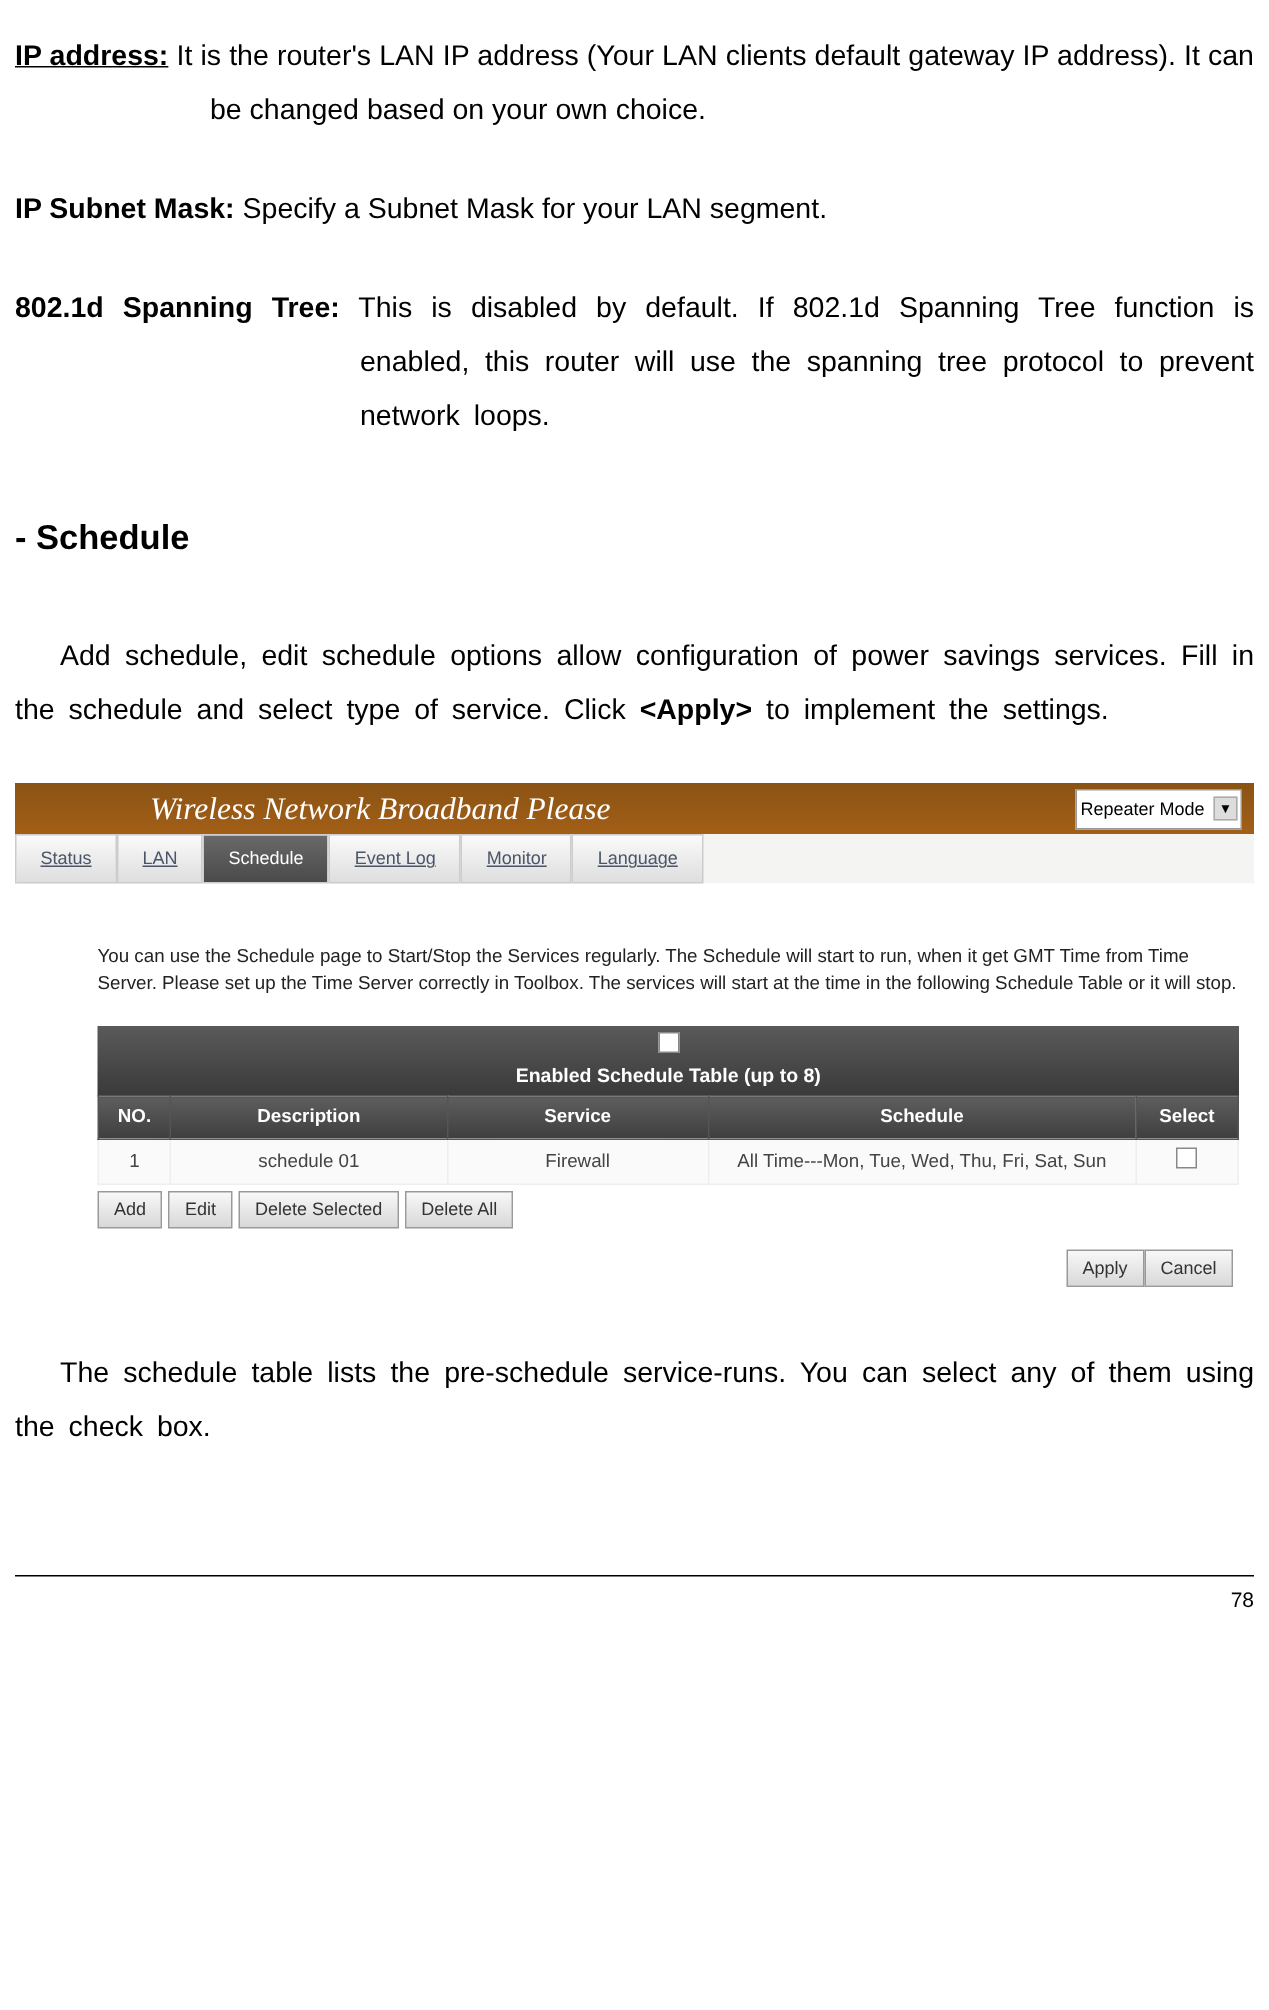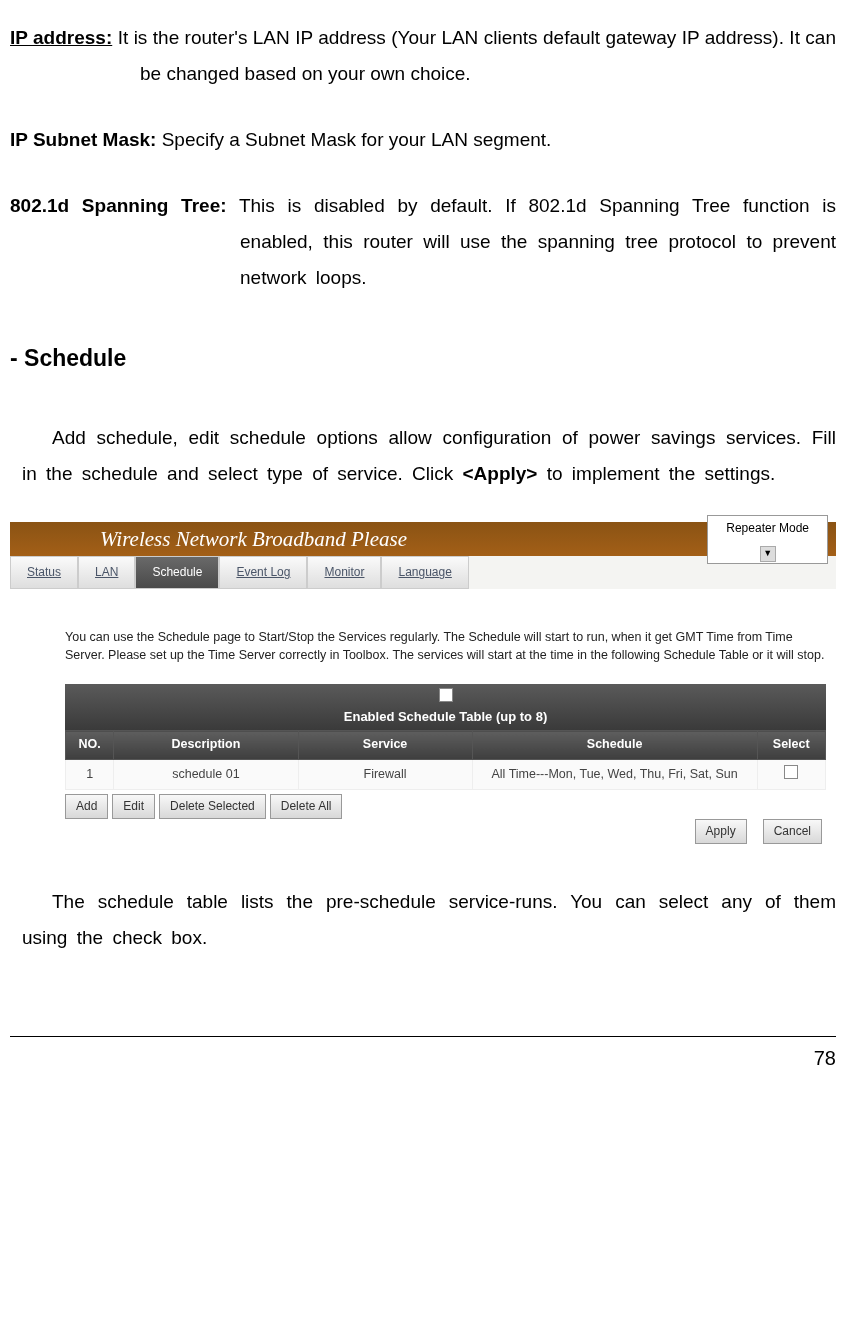--- a/index.html
+++ b/index.html
@@ -35,21 +35,20 @@
       font-size: 23px;
       font-weight: bold;
       margin: 40px 0 40px 0;
     }
     .para {
       text-align: justify;
       margin-bottom: 30px;
     }
     .para-indent {
       text-indent: 30px;
-      margin-left: 12px;
     }
     .justify-wide {
       word-spacing: 4px;
     }
     .screenshot {
       margin: 20px 0 30px 0;
     }
     .router-bar {
       background: linear-gradient(#8a5314, #a35f17);
       height: 34px;
@@ -61,26 +60,25 @@
       font-style: italic;
       font-family: Georgia, serif;
       font-size: 21px;
     }
     .mode-select {
       background: #fff;
       color: #000;
       font-style: normal;
       font-family: Arial, sans-serif;
       font-size: 12px;
-      padding: 1px 18px;
+      padding: 1px 2px;
       border: 1px solid #999;
       display: flex;
       align-items: center;
       gap: 6px;
-      flex-direction: column;
     }
     .dropdown-arrow {
       background: #ddd;
       border: 1px solid #aaa;
       width: 14px;
       height: 14px;
       font-size: 9px;
       display: inline-flex;
       align-items: center;
       justify-content: center;
@@ -162,28 +160,29 @@
       background: linear-gradient(#f8f8f8, #d8d8d8);
       border: 1px solid #999;
       padding: 3px 10px;
       font-size: 12px;
       color: #333;
       cursor: pointer;
     }
     .btn-right {
       display: flex;
       justify-content: flex-end;
-      gap: 16px;
+      gap: 0;
+      margin-top: 14px;
       padding-right: 4px;
     }
     .page-footer {
       border-top: 1.5px solid #000;
       margin-top: 80px;
       text-align: right;
-      font-size: 20px;
+      font-size: 14px;
       padding-top: 2px;
     }
     .col-no { width: 35px; }
     .col-desc { width: 170px; }
     .col-service { width: 160px; }
     .col-schedule { width: 270px; }
     .col-select { width: 55px; }
   </style>
 </head>
 <body>

